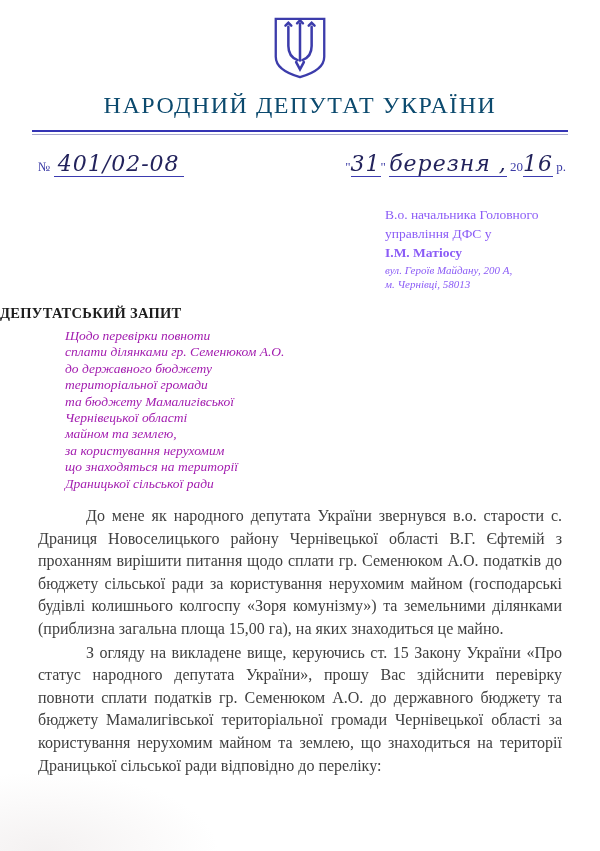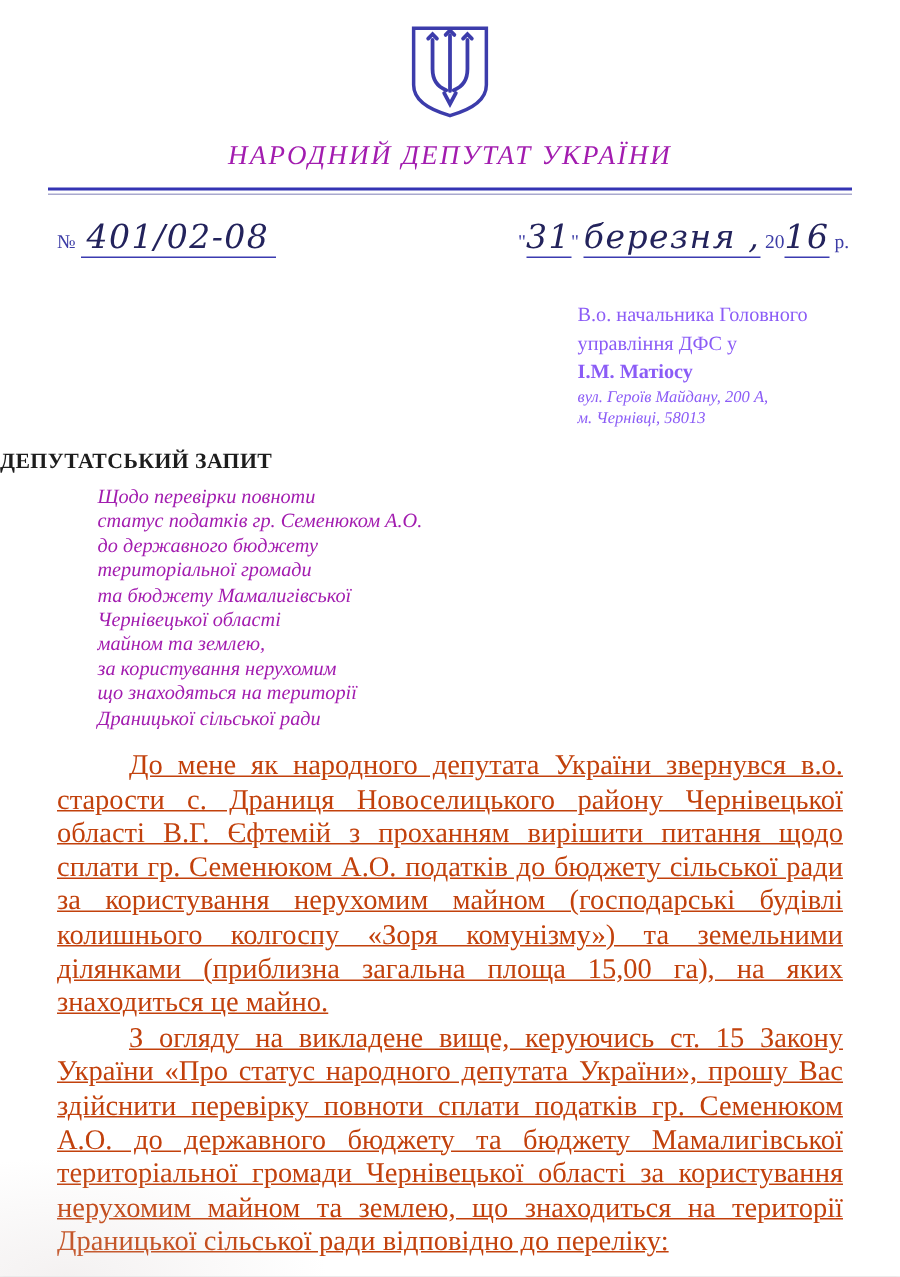--- a/index.html
+++ b/index.html
@@ -13,22 +13,22 @@
   
   .page::after{
     content:""; position:absolute; left:0; bottom:0; width:220px; height:80px;
     background:radial-gradient(ellipse at 20% 100%, rgba(210,200,200,.25), transparent 70%);
     pointer-events:none;
   }
 
   .letterhead { text-align:center; padding-top:16px; }
   .emblem { display:inline-block; width:60px; height:64px; }
   .letterhead-title {
-    margin-top:8px; font-size:18px; letter-spacing:1.5px;
-    color:#a21caf; font-weight:500;font-style:italic;
+    margin-top:8px; font-size:24px; letter-spacing:1.5px;
+    color:#0c4a6e; font-weight:500;
   }
 
   .rule-wrap { margin:11px 32px 0 32px; }
   .rule-thick { height:2px; background:#3434b4; }
   .rule-thin  { height:1px; background:#a9a9ce; margin-top:2px; }
 
   .ref-row {
     display:flex; justify-content:space-between; align-items:flex-end;
     margin:16px 34px 0 38px; font-size:13px; color:#3c3ca6;
   }
@@ -49,21 +49,21 @@
 
   .doc-title { text-align:left; font-weight:bold; font-size:14.5px; margin-top:14px; letter-spacing:.3px; }
 
   .subject { margin:6px 0 0 65px; font-style:italic; font-size:13.5px; line-height:16.4px; color:#a21caf; }
 
   .salutation { text-align:center; font-weight:bold; font-style:italic; font-size:14px; margin-top:17px; }
 
   .body-text { margin:0 38px; }
   .body-text p {
     text-align:justify; text-indent:48px;
-    font-size:19px; line-height:22.6px; color:#c2410c;text-decoration:underline;
+    font-size:16px; line-height:22.6px; color:#404040;
   }
   .body-text p + p { margin-top:1px; }
   .para-1 { margin-top:13px; }
 </style>
 </head>
 <body>
 
 <div class="page">
 
   <div class="letterhead">
@@ -107,21 +107,21 @@
     <div class="addressee-address">
       <div>вул. Героїв Майдану, 200 А,</div>
       <div>м. Чернівці, 58013</div>
     </div>
   </div>
 
   <div class="doc-title">ДЕПУТАТСЬКИЙ ЗАПИТ</div>
 
   <div class="subject">
     <div>Щодо перевірки повноти</div>
-    <div>статус податків гр. Семенюком А.О.</div>
+    <div>сплати ділянками гр. Семенюком А.О.</div>
     <div>до державного бюджету</div>
     <div>територіальної громади</div>
     <div>та бюджету Мамалигівської</div>
     <div>Чернівецької області</div>
     <div>майном та землею,</div>
     <div>за користування нерухомим</div>
     <div>що знаходяться на території</div>
     <div>Драницької сільської ради</div>
   </div>
 

